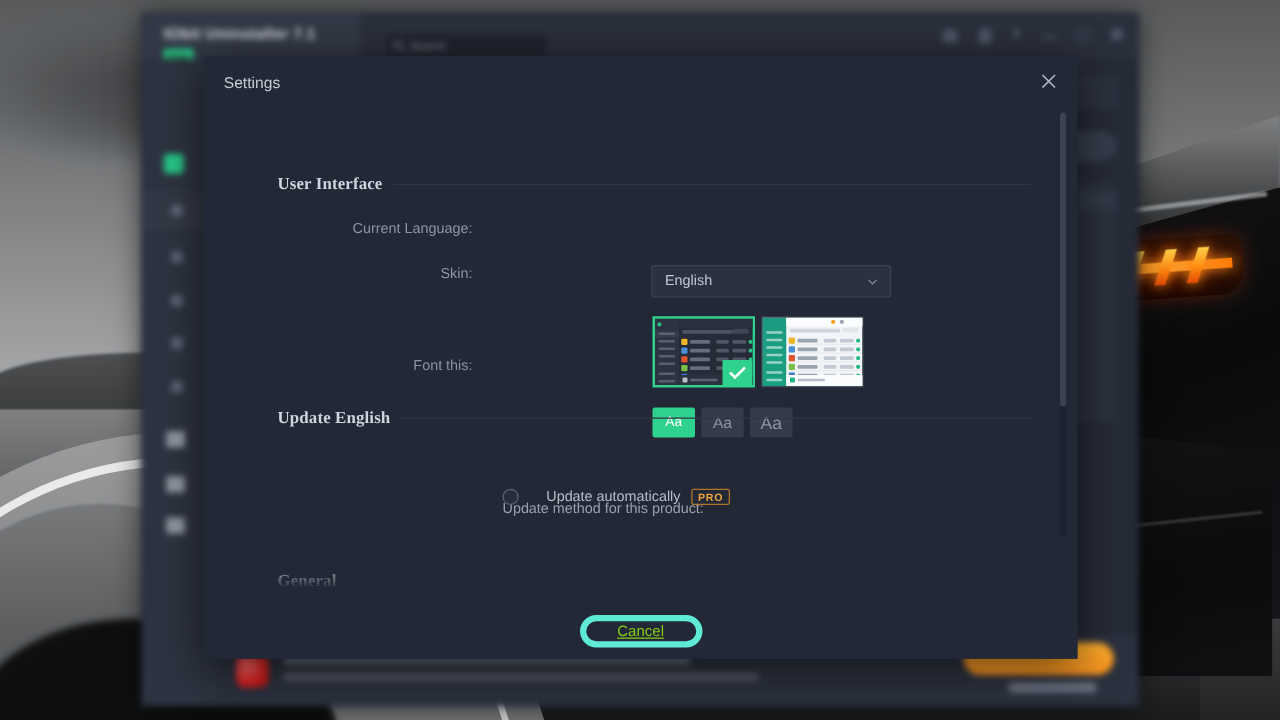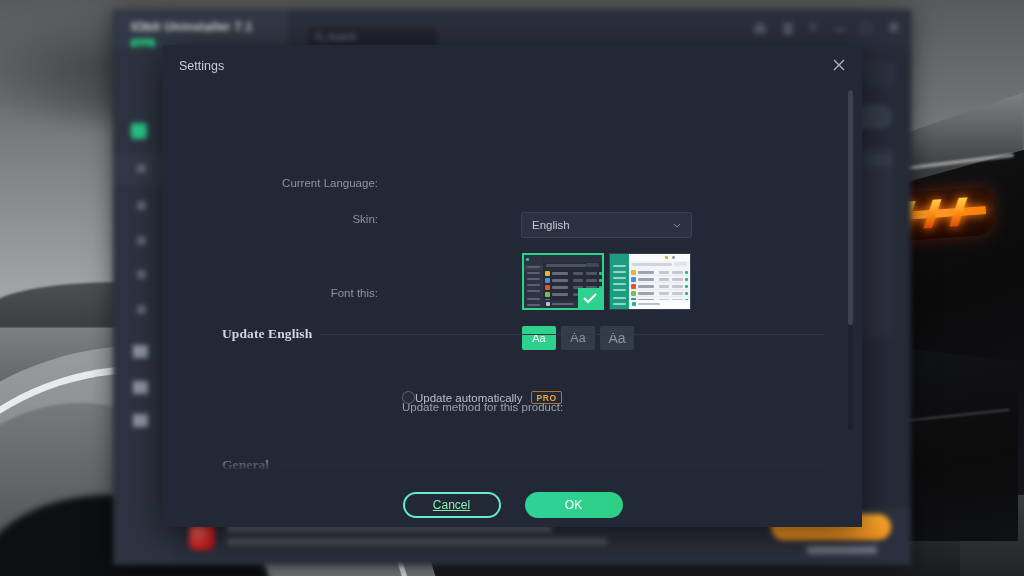--- a/index.html
+++ b/index.html
@@ -285,21 +285,21 @@
     flex: 1; height: 1px; background: #313murky; background: #30364480;
     background-color: #303644; margin-left: 9px;
   }
 
   .fld-label {
     position: absolute; color: #8e94a0; font-size: 11.5px; text-align: right;
     width: 140px; left: 75px;
   }
 
   #lang-select {
-    position: absolute; left: 358px; top: 127px; width: 171px; height: 26px;
+    position: absolute; left: 358px; top: 127px; width: 192px; height: 26px;
     background: #2b3140; border: 1px solid #3a4150; border-radius: 2px;
     cursor: pointer;
   }
   #lang-select .val {
     position: absolute; left: 10px; top: 6px; color: #c3c8d2; font-size: 11.5px;
   }
   #lang-select .chev {
     position: absolute; right: 10px; top: 10px; width: 8px; height: 5px;
   }
 
@@ -362,21 +362,21 @@
   .radio-row { position: absolute; left: 239px; display: flex; align-items: center; cursor: pointer; }
   .radio {
     width: 13px; height: 13px; border-radius: 50%;
     border: 1.5px solid #5c6372; background: #272d3a; position: relative; flex: 0 0 auto;
   }
   .radio.on { border-color: #2fd28c; }
   .radio.on:after {
     content: ""; position: absolute; left: 2.5px; top: 2.5px;
     width: 5px; height: 5px; border-radius: 50%; background: #2fd28c;
   }
-  .radio-lbl { margin-left: 0; color: #b9bec9; font-size: 11.5px; }
+  .radio-lbl { margin-left: 22px; color: #b9bec9; font-size: 11.5px; }
   .pro-badge {
     margin-left: 9px; color: #e8a33c; font-size: 8.5px; font-weight: bold;
     border: 1px solid #b4762a; border-radius: 2px; padding: 1px 4px 0; letter-spacing: .6px;
   }
 
   #fade-mask {
     position: absolute; left: 0; bottom: 0; width: 699px; height: 34px;
     background: linear-gradient(180deg, rgba(35,40,54,0) 0%, rgba(35,40,54,.92) 60%, #232836 100%);
     pointer-events: none;
   }
@@ -385,22 +385,22 @@
     background: #2c3240;
   }
 
   #dlg-footer {
     position: absolute; left: 0; bottom: 0; width: 699px; height: 44px;
     display: flex; align-items: center; justify-content: center; gap: 24px;
     background: #232836;
   }
   #btn-cancel {
     width: 98px; height: 26px; border-radius: 14px;
-    border: 2px solid #5eead4; background: transparent;
-    color: #86efac; font-size: 12px; cursor: pointer;
+    border: 5px solid #5eead4; background: transparent;
+    color: #84cc16; font-size: 12px; cursor: pointer;
     font-family: "Liberation Sans", sans-serif;
     text-decoration: underline;
   }
   #btn-ok {
     width: 98px; height: 26px; border-radius: 14px; border: none;
     background: linear-gradient(90deg, #2fd29b 0%, #2ecf84 100%);
     color: #ffffff; font-size: 12px; cursor: pointer;
     font-family: "Liberation Sans", sans-serif;
   }
 </style>
@@ -499,20 +499,24 @@
   <div id="dlg-title">Settings</div>
 
   <div id="dlg-close">
     <svg width="12" height="12" viewBox="0 0 12 12" aria-hidden="true">
       <path d="M1 1 L11 11 M11 1 L1 11" stroke="#aeb4c0" stroke-width="1.4" fill="none"></path>
     </svg>
   </div>
 
   <div id="dlg-body">
 
+    <div class="section-head" style="top:54px">
+      <span class="st">User Interface</span>
+      <span class="rule"></span>
+    </div>
 
     <div class="fld-label" style="top:92px">Current Language:</div>
     <div id="lang-select">
       <span class="val">English</span>
       <svg class="chev" viewBox="0 0 10 6">
         <path d="M1 1 L5 5 L9 1" stroke="#8b909b" stroke-width="1.2" fill="none"></path>
       </svg>
     </div>
 
     <div class="fld-label" style="top:128px">Skin:</div>
@@ -660,15 +664,14 @@
 
     <div id="dlg-scroll-track"></div>
     <div id="dlg-scroll-thumb"></div>
     <div id="fade-mask"></div>
   </div>
 
   <div id="dlg-divider"></div>
 
   <div id="dlg-footer">
     <button id="btn-cancel">Cancel</button>
-    <button id="btn-ok">OK</button>
   </div>
 </div>
 
 </body></html>

